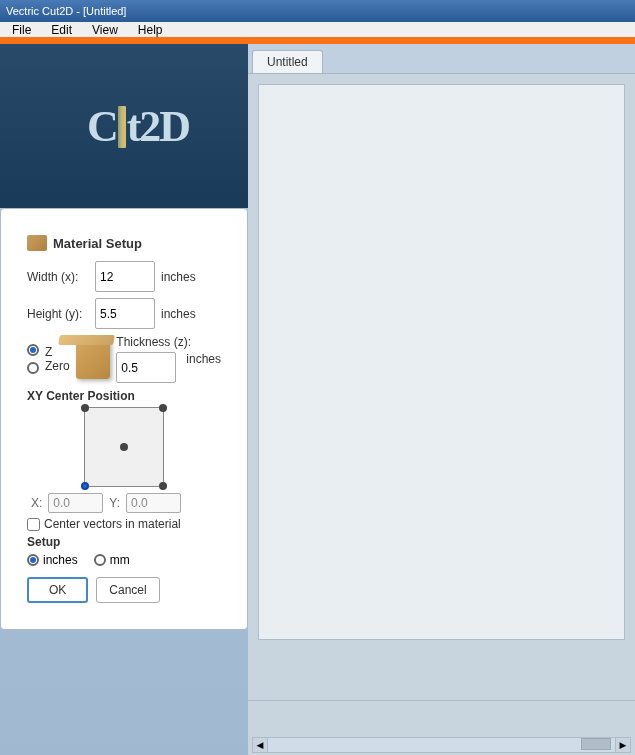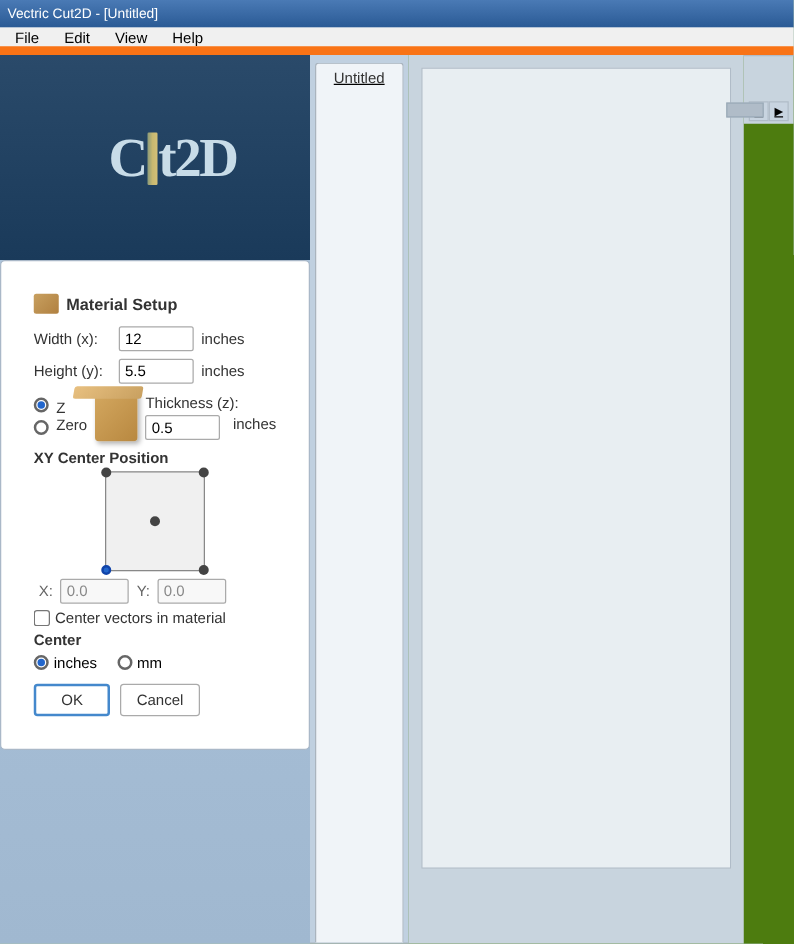--- a/index.html
+++ b/index.html
@@ -121,21 +121,21 @@
       margin-bottom: 6px;
     }
     .form-label {
       width: 68px;
       font-size: 12px;
       color: #333;
       font-weight: 500;
     }
     .form-input {
       width: 60px;
-      height: 20px;
+      height: 31px;
       border: 1px solid #aaa;
       border-radius: 2px;
       padding: 1px 4px;
       font-size: 12px;
       background: white;
     }
     .unit-label {
       margin-left: 6px;
       font-size: 12px;
       color: #333;
@@ -343,23 +343,22 @@
       font-size: 12px;
       cursor: pointer;
       color: #333;
       min-width: 60px;
     }
 
     
     .right-panel {
       flex: 1;
       display: flex;
-      flex-direction: row;
-      background: #4d7c0f;
-      text-decoration: underline;
+      flex-direction: column;
+      background: #eab308;
     }
 
     .tab-bar {
       display: flex;
       background: #c0d0e0;
       padding: 6px 4px 0 4px;
       border-bottom: 1px solid #aab4be;
     }
     .tab {
       padding: 4px 14px;
@@ -498,21 +497,21 @@
         <span class="xy-label">Y:</span>
         <input class="xy-input" type="text" value="0.0" style="">
       </div>
 
       <div class="checkbox-row">
         <input type="checkbox" style="">
         <span class="checkbox-label">Center vectors in material</span>
       </div>
 
       <div class="units-section">
-        <div class="units-label">Center</div>
+        <div class="units-label">Setup</div>
         <div class="units-radios">
           <div class="unit-option">
             <div class="unit-radio selected"></div>
             <span>inches</span>
           </div>
           <div class="unit-option">
             <div class="unit-radio"></div>
             <span>mm</span>
           </div>
         </div>

